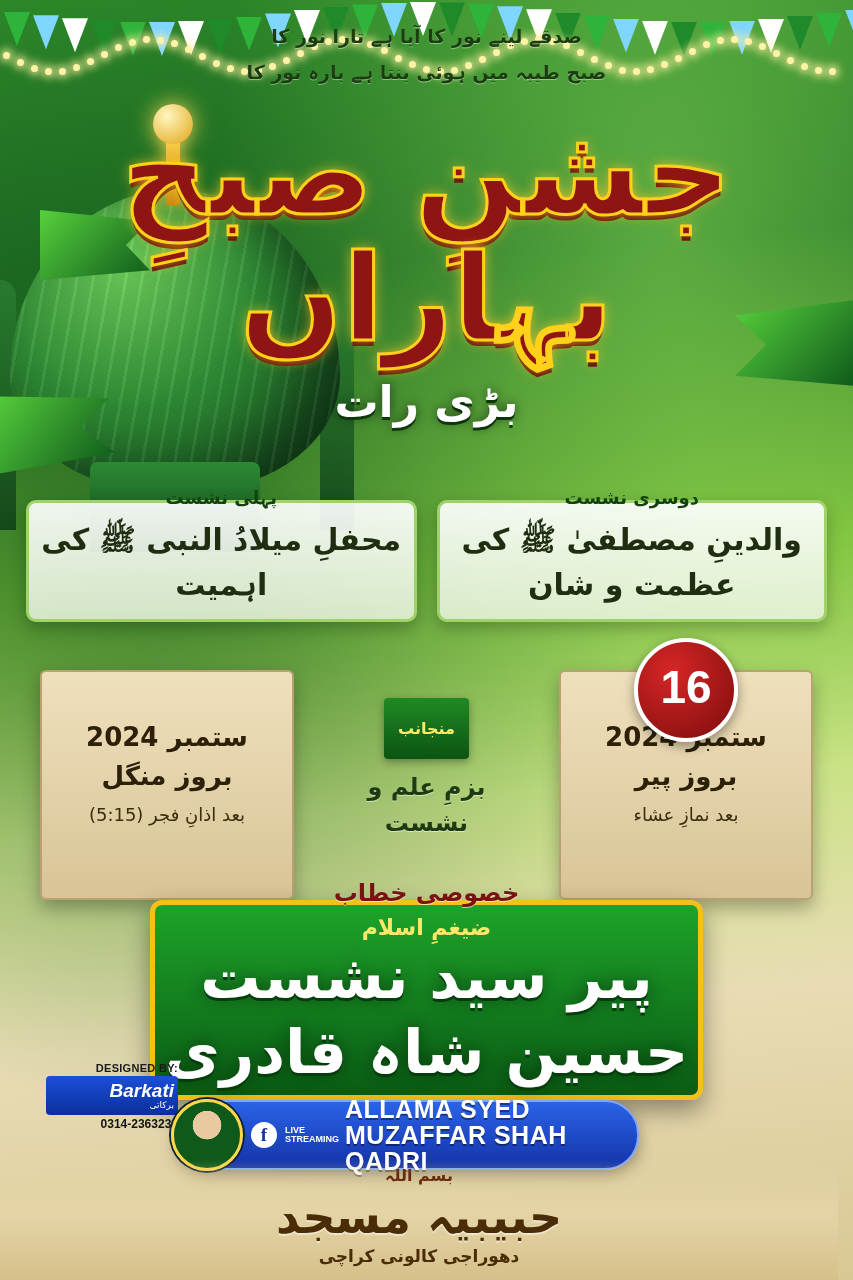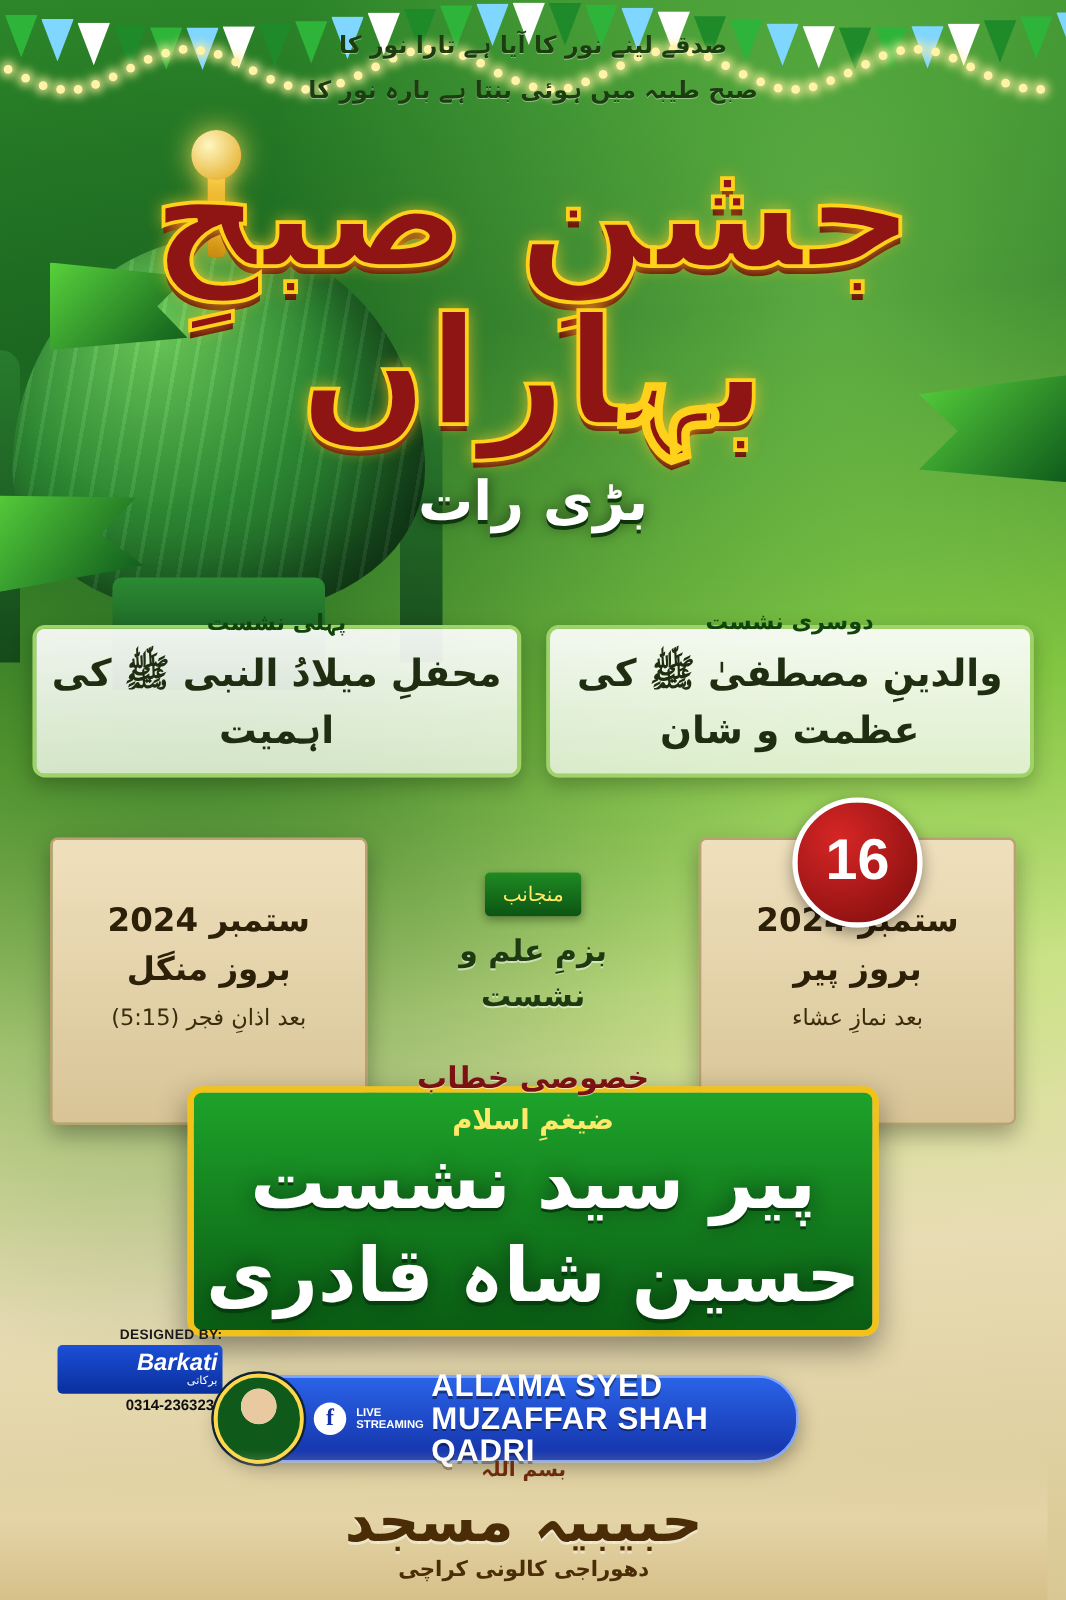--- a/index.html
+++ b/index.html
@@ -120,30 +120,30 @@
     font-family:"Liberation Sans", sans-serif;
   }
   .scroll .line1{font-family:"DejaVu Sans", sans-serif;font-size:26px;font-weight:bold;color:#2c2008;line-height:1.5;}
   .scroll .line2{font-family:"DejaVu Sans", sans-serif;font-size:18px;color:#3b2d0c;margin-top:8px;}
   .center-tag{
     position:absolute;left:50%;top:58px;transform:translateX(-50%);
     width:190px;text-align:center;direction:rtl;
   }
   .center-tag .ribbon{
     display:inline-block;background:linear-gradient(180deg,#1f8a22,#0c5413);
-    color:#ffe96a;font-family:"DejaVu Sans", sans-serif;font-size:16px;font-weight:normal;
-    padding:8px 14px;border-radius:4px;box-shadow:0 3px 8px rgba(0,0,0,.35);
+    color:#ffe96a;font-family:"DejaVu Sans", sans-serif;font-size:16px;font-weight:bold;
+    padding:21px 14px;border-radius:4px;box-shadow:0 3px 8px rgba(0,0,0,.35);
   }
   .center-tag .ctext{
     margin-top:10px;font-family:"DejaVu Sans", sans-serif;font-size:24px;font-weight:bold;
     color:#1d3a10;line-height:1.5;text-shadow:0 1px 0 rgba(255,255,255,.5);
   }
   
   .speaker{
-    position:absolute;left:150px;right:150px;top:869px;height:180px;
+    position:absolute;left:150px;right:150px;top:900px;height:180px;
     background:linear-gradient(180deg,#1ea32a,#0a5c14);
     border:5px solid #f2c218;border-radius:12px;
     box-shadow:0 10px 24px rgba(0,0,0,.4);
     direction:rtl;text-align:center;padding-top:10px;
   }
   .speaker .kh{
     position:absolute;top:-26px;left:50%;transform:translateX(-50%);
     color:#7b1212;font-family:"DejaVu Sans", sans-serif;font-size:24px;font-weight:bold;
     text-shadow:0 1px 0 rgba(255,255,255,.6);
   }

